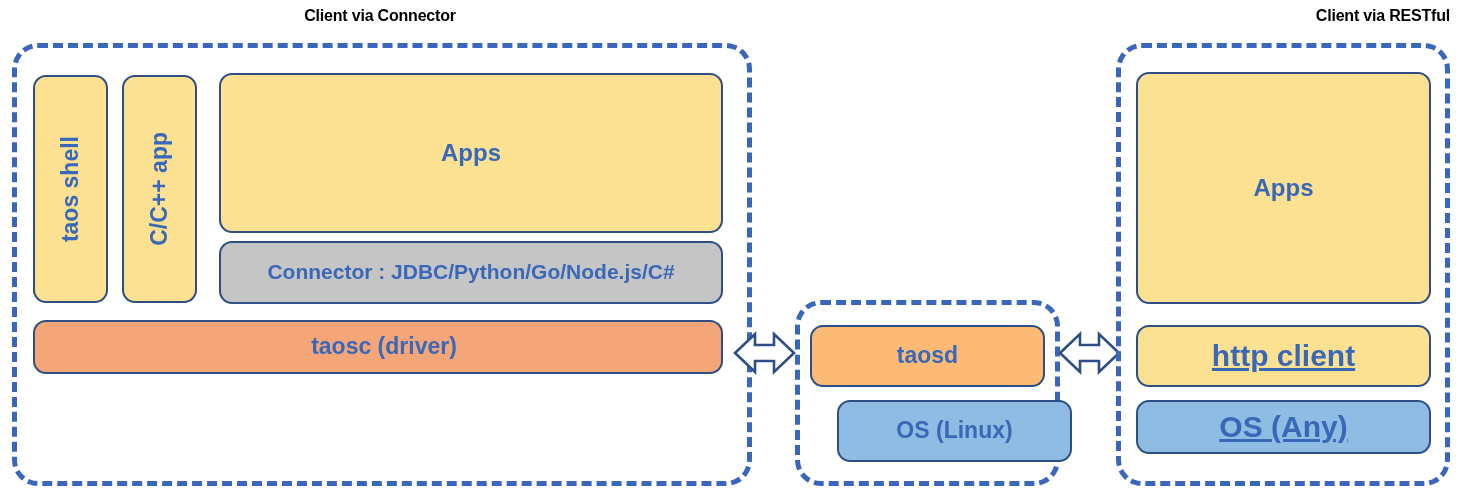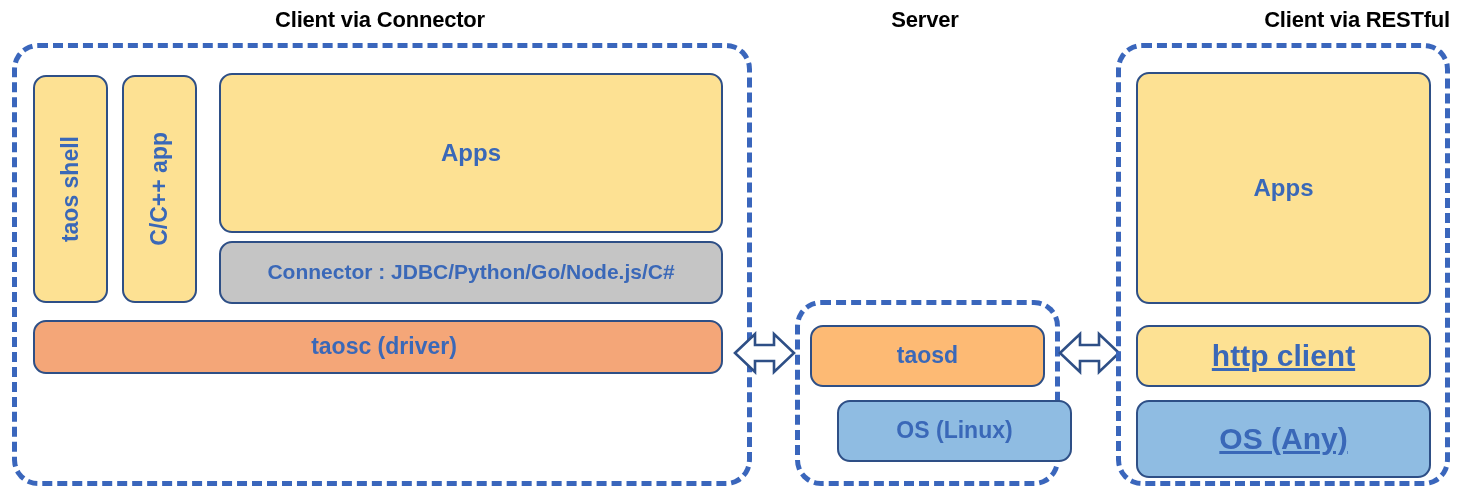--- a/index.html
+++ b/index.html
@@ -18,21 +18,21 @@
     position: relative;
     width: 1467px;
     height: 498px;
     overflow: hidden;
     background: #ffffff;
   }
 
   
   .section-title {
     position: absolute;
-    font-size: 22px;
+    font-size: 16px;
     font-weight: bold;
     color: #000000;
     text-align: center;
     letter-spacing: -0.2px;
     white-space: nowrap;
   }
 
   
   .dashed-group {
     position: absolute;
@@ -83,21 +83,20 @@
   .fs-right-apps { font-size: 24px; }
   .fs-right-bar  { font-size: 30px; text-decoration: underline; }
 </style>
 </head>
 <body>
 
 <div id="stage">
 
   <div class="section-title" style="left:0px; top:7px; width:760px;">Client via Connector</div>
 
-  <div class="section-title" style="left:795px; top:7px; width:260px;">Server</div>
 
   <div class="section-title" style="left:1105px; top:7px; width:345px;text-align:right;">Client via RESTful</div>
 
   <div class="dashed-group" style="left:12px; top:43px; width:740px; height:443px;"></div>
 
   <div class="box yellow fs-vert" style="left:33px; top:75px; width:75px; height:228px;">
     <span class="vertical-label">taos shell</span>
   </div>
 
   <div class="box yellow fs-vert" style="left:122px; top:75px; width:75px; height:228px;">
@@ -144,17 +143,17 @@
   <div class="box yellow fs-right-apps" style="left:1136px; top:72px; width:295px; height:232px;">
     <div>
       <div>Apps</div>
     </div>
   </div>
 
   <div class="box yellow fs-right-bar" style="left:1136px; top:325px; width:295px; height:62px;">
     <span>http client</span>
   </div>
 
-  <div class="box blue fs-right-bar" style="left:1136px; top:400px; width:295px; height:78px;">
+  <div class="box blue fs-right-bar" style="left:1136px; top:400px; width:295px; height:54px;">
     <span>OS (Any)</span>
   </div>
 
 </div>
 
 </body></html>

